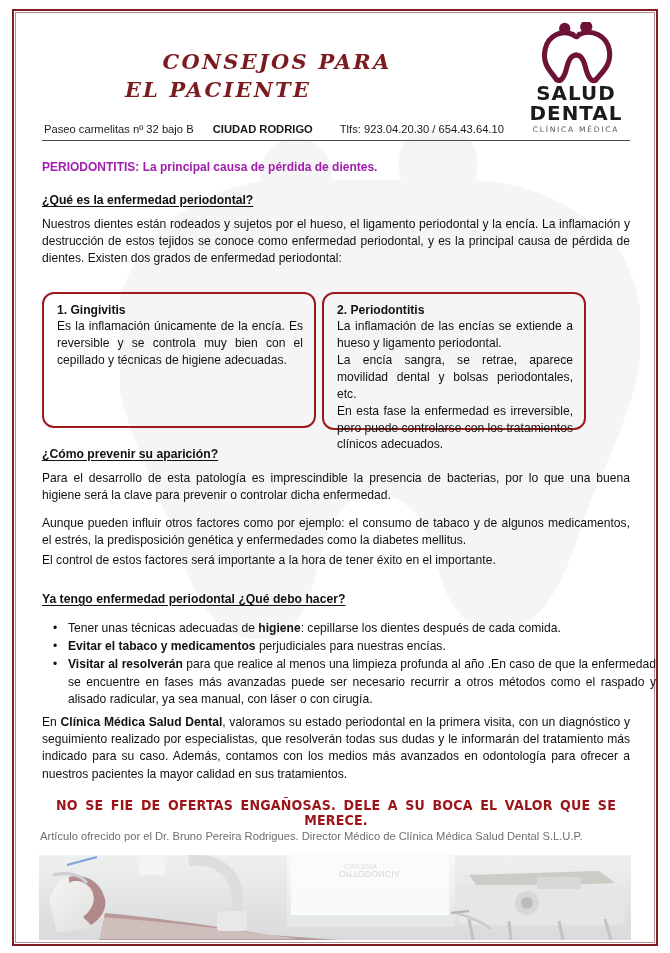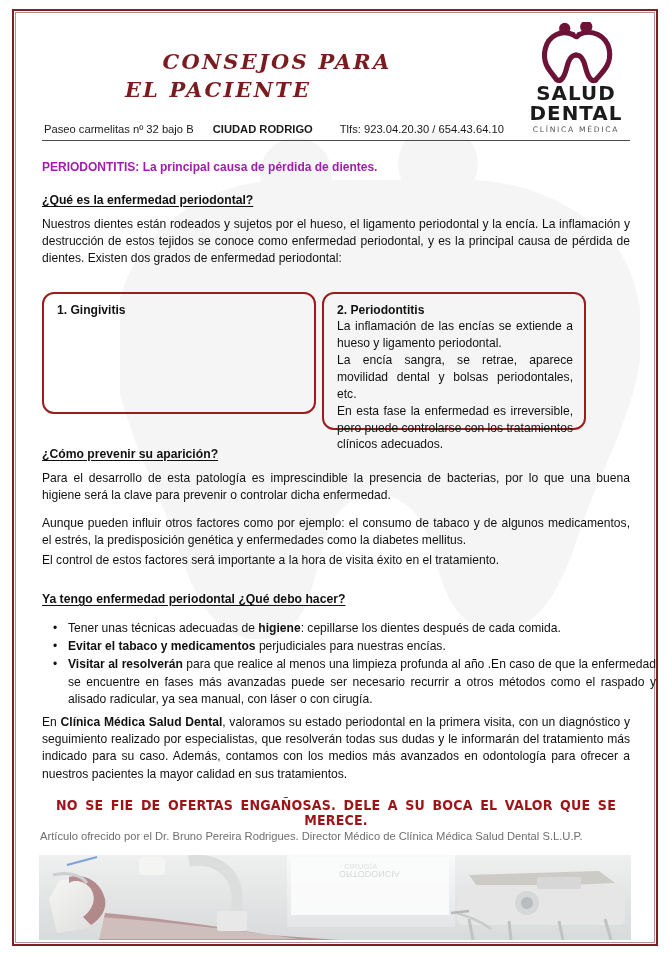--- a/index.html
+++ b/index.html
@@ -177,21 +177,21 @@
 
   
   .box {
     position: absolute;
     border: 2.4px solid #9e1b1b;
     border-radius: 12px;
     box-sizing: border-box;
     background: transparent;
     padding: 9px 11px 9px 13px;
   }
-  #box-1 { left: 42px;  top: 292px; width: 274px; height: 122px; }
+  #box-1 { left: 42px;  top: 292px; width: 274px; height: 136px; }
   #box-2 { left: 322px; top: 292px; width: 264px; height: 138px; }
   .box-title {
     font-size: 12.1px;
     font-weight: bold;
     color: #111;
     margin-bottom: 1px;
   }
   .box-body {
     font-size: 12.1px;
     color: #111;
@@ -324,31 +324,32 @@
     </div>
     <div class="rule"></div>
 
     <div class="doc-title">PERIODONTITIS: La principal causa de pérdida de dientes.</div>
 
     <div class="blk sec-head" id="qa-head">¿Qué es la enfermedad periodontal?</div>
     <div class="blk para" id="qa-para">Nuestros dientes están rodeados y sujetos por el hueso, el ligamento periodontal y la encía. La inflamación y destrucción de estos tejidos se conoce como enfermedad periodontal, y es la principal causa de pérdida de dientes. Existen dos grados de enfermedad periodontal:</div>
 
     <div class="box" id="box-1">
       <div class="box-title">1. Gingivitis</div>
+      <div class="box-body">Es la inflamación únicamente de la encía. Es reversible y se controla muy bien con el cepillado y  técnicas de higiene adecuadas.</div>
     </div>
 
     <div class="box" id="box-2">
       <div class="box-title">2. Periodontitis</div>
       <div class="box-body" id="box2-body">La inflamación de las encías se extiende a hueso y ligamento periodontal.<br>La encía sangra, se retrae, aparece movilidad dental y bolsas periodontales, etc.<br>En esta fase la enfermedad es irreversible, pero puede controlarse con los tratamientos clínicos adecuados.</div>
     </div>
 
     <div class="blk sec-head" id="prev-head">¿Cómo prevenir su aparición?</div>
     <div class="blk para" id="prev-p1">Para el desarrollo de esta patología es imprescindible la presencia de bacterias, por lo que una buena higiene será la clave para prevenir o controlar dicha enfermedad.</div>
     <div class="blk para" id="prev-p2">Aunque pueden influir otros factores como por ejemplo: el consumo de tabaco y de algunos medicamentos, el estrés, la predisposición genética y enfermedades como la diabetes mellitus.</div>
-    <div class="blk para" id="prev-p3">El control de estos factores será importante a la hora de visita éxito en el tratamiento.</div>
+    <div class="blk para" id="prev-p3">El control de estos factores será importante a la hora de tener éxito en el importante.</div>
 
     <div class="blk sec-head" id="todo-head">Ya tengo enfermedad periodontal ¿Qué debo hacer?</div>
 
     <ul class="bullets" id="todo-bullets">
         <li>Tener unas técnicas adecuadas de <b>higiene</b>: cepillarse los dientes después de cada comida.</li>
         <li><b>Evitar el tabaco y medicamentos</b> perjudiciales para nuestras encías.</li>
         <li><b>Visitar al resolverán</b> para que realice al menos una limpieza profunda al año .En caso de que la enfermedad se encuentre en fases más avanzadas puede ser necesario recurrir a otros métodos como el raspado y alisado radicular, ya sea manual, con láser o con cirugía.</li>
       </ul>
 
     <div class="blk para" id="closing">En <b>Clínica Médica Salud Dental</b>, valoramos su estado periodontal en la primera visita, con un diagnóstico y seguimiento realizado por especialistas, que resolverán todas sus dudas y le informarán del tratamiento más indicado para su caso. Además, contamos con los medios más avanzados en odontología para ofrecer a nuestros pacientes la mayor calidad en sus tratamientos.</div>

